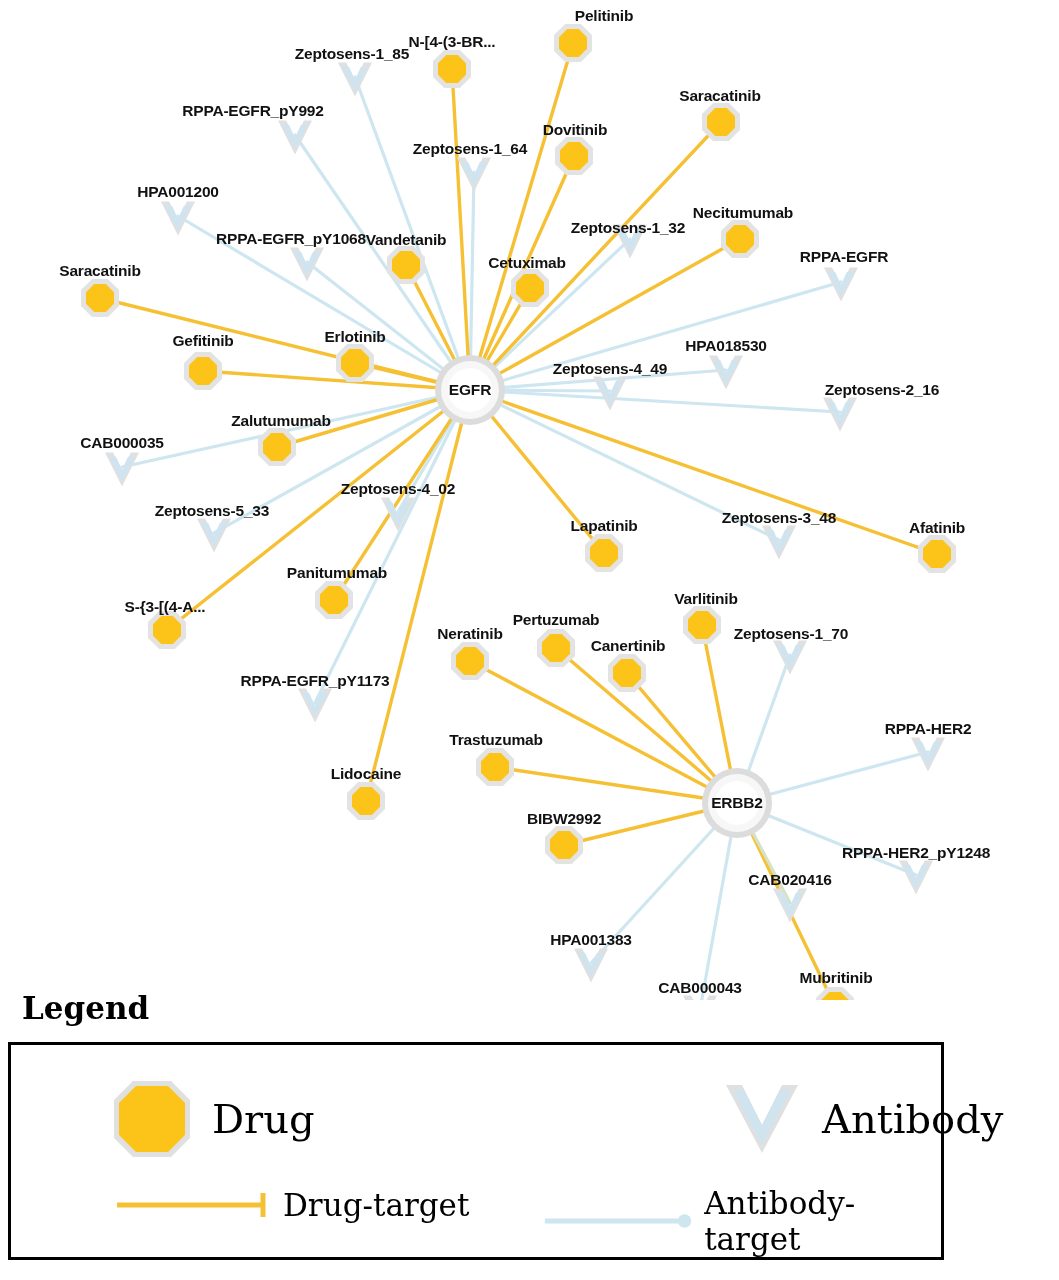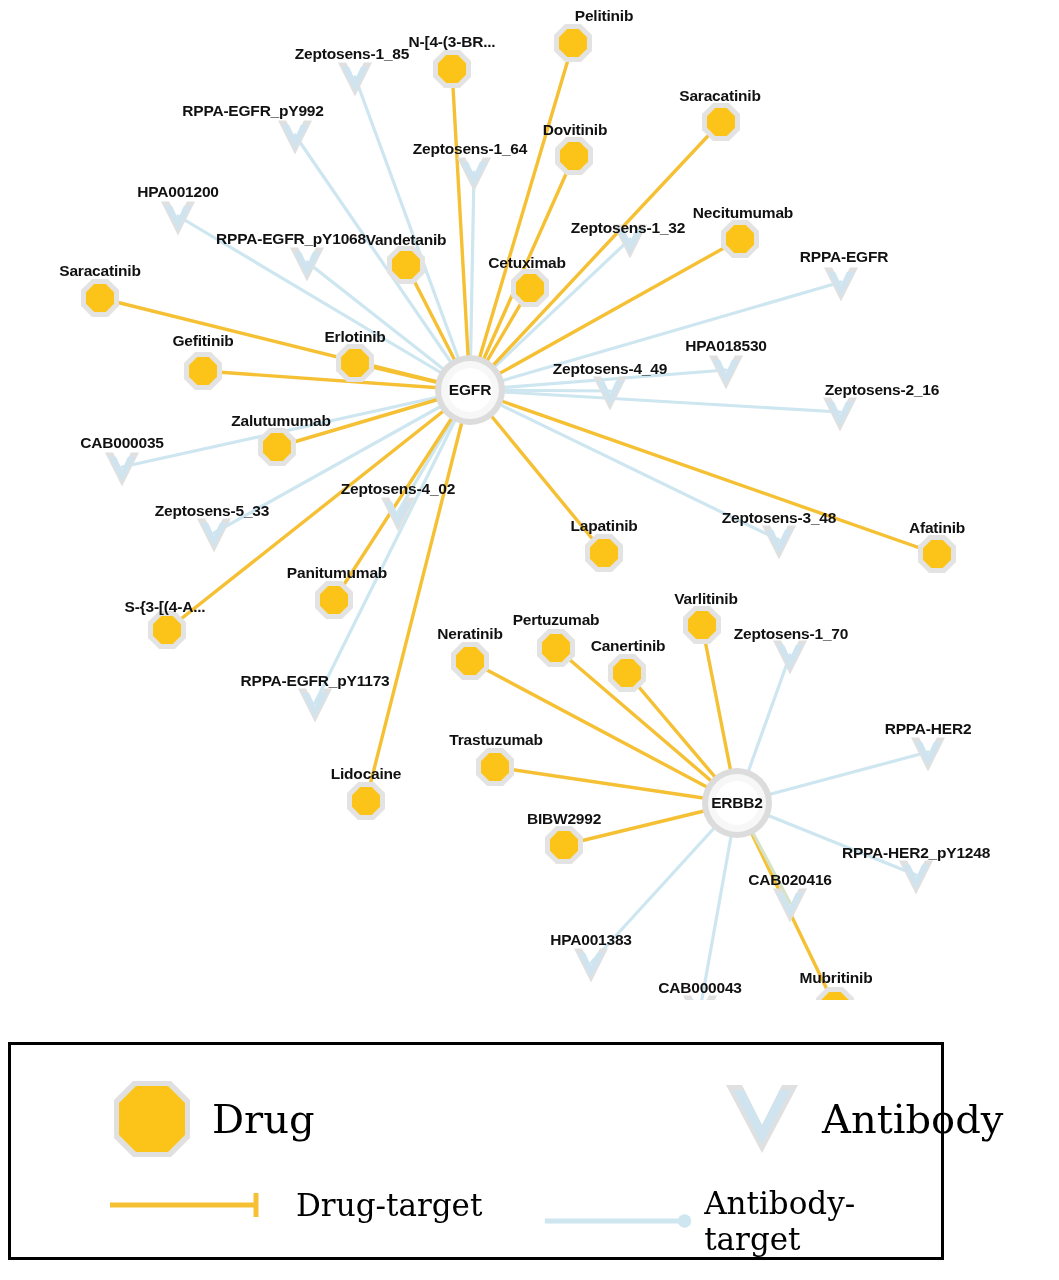--- a/index.html
+++ b/index.html
@@ -374,20 +374,21 @@
       <div class="node-label" style="left: 496px; top: 740px;">Trastuzumab</div>
       <div class="node-label" style="left: 366px; top: 774px;">Lidocaine</div>
       <div class="node-label" style="left: 564px; top: 819px;">BIBW2992</div>
       <div class="node-label" style="left: 836px; top: 978px;">Mubritinib</div>
       <div class="node-label" style="left: 470px; top: 390px;">EGFR</div>
       <div class="node-label" style="left: 737px; top: 803px;">ERBB2</div>
     </div>
 </div>
 
 <div class="legend-wrap">
+  <div class="legend-title">Legend</div>
   <div class="legend-box">
     <div class="legend-row1">
 
       <div class="legend-item" style="left:95px; top:10px;">
         <svg width="92" height="92" viewBox="0 0 92 92">
           <polygon points="27,8 65,8 84,27 84,65 65,84 27,84 8,65 8,27" fill="#e0e0e0"></polygon>
           <polygon points="30,13 62,13 79,30 79,62 62,79 30,79 13,62 13,30" fill="#fcc419"></polygon>
         </svg>
         <span class="legend-text">Drug</span>
       </div>
@@ -396,21 +397,21 @@
       <div class="legend-item" style="left:705px; top:10px;">
         <svg width="92" height="92" viewBox="0 0 92 92">
           <path d="M10,12 L46,80 L82,12 L66,12 L46,52 L26,12 Z" fill="#e0e0e0"></path>
           <path d="M17,17 L46,72 L75,17 L64,17 L46,52 L28,17 Z" fill="#cfe4ef"></path>
         </svg>
         <span class="legend-text">Antibody</span>
       </div>
     </div>
 
     <div class="legend-row2">
-      <div class="legend-item" style="left:95px; top:0px;gap:20px;">
+      <div class="legend-item" style="left:102px; top:0px;">
         <svg width="160" height="40" viewBox="0 0 160 40">
           <line x1="4" y1="20" x2="150" y2="20" stroke="#f5c033" stroke-width="5"></line>
           <line x1="150" y1="8" x2="150" y2="32" stroke="#f5c033" stroke-width="5"></line>
         </svg>
         <span class="legend-text-sm">Drug-target</span>
       </div>
 
       <div class="legend-item" style="left:530px; top:0px;">
         <svg width="160" height="40" viewBox="0 0 160 40">
           <line x1="4" y1="20" x2="146" y2="20" stroke="#cde6f0" stroke-width="5"></line>

